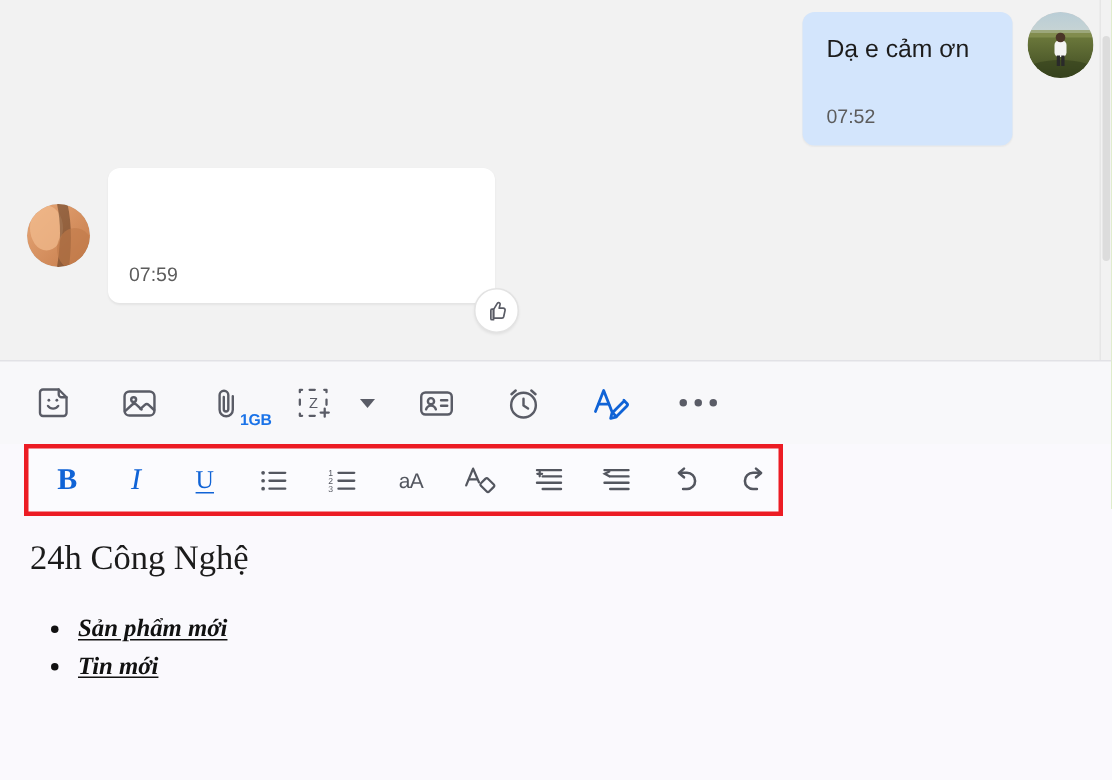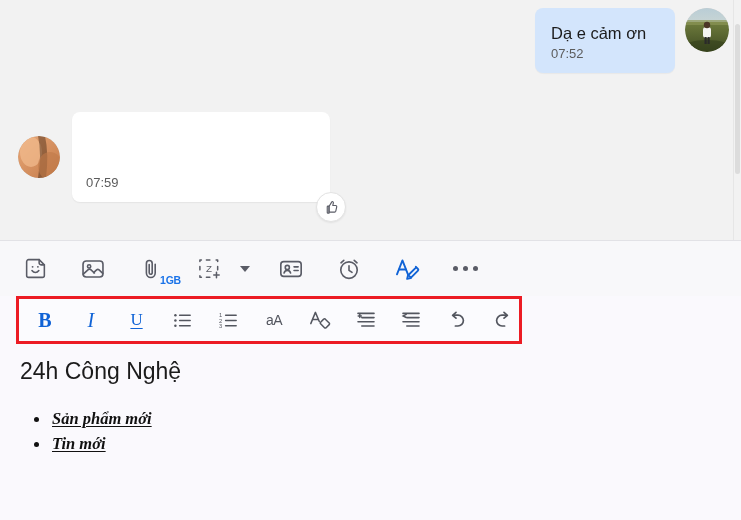--- a/index.html
+++ b/index.html
@@ -53,21 +53,21 @@
     min-width: 140px;
     box-shadow: 0 1px 1px rgba(0,0,0,.04);
   }
   .bubble-out .msg-text {
     font-size: 16.5px;
     color: #1c1c1c;
     line-height: 1.35;
     white-space: nowrap;
   }
   .bubble-out .msg-time {
-    margin-top: 2px;
+    margin-top: 26px;
     font-size: 13px;
     color: #5c5c5c;
   }
 
   .avatar {
     width: 44px; height: 44px;
     border-radius: 50%;
     overflow: hidden;
     flex: none;
     background: #cfcfcf;
@@ -194,20 +194,21 @@
     position: absolute;
     left: 0; top: 58px;
     width: 741px;
     padding: 0 20px;
   }
   .editor-title {
     font-size: 23px;
     color: #1b1b1b;
     line-height: 1.2;
     padding-top: 4px;
+    font-family: Liberation Serif, serif;
   }
   .editor-list {
     margin-top: 20px;
     padding-left: 32px;
     list-style: none;
   }
   .editor-list li {
     position: relative;
     font-size: 16.5px;
     line-height: 1.55;

